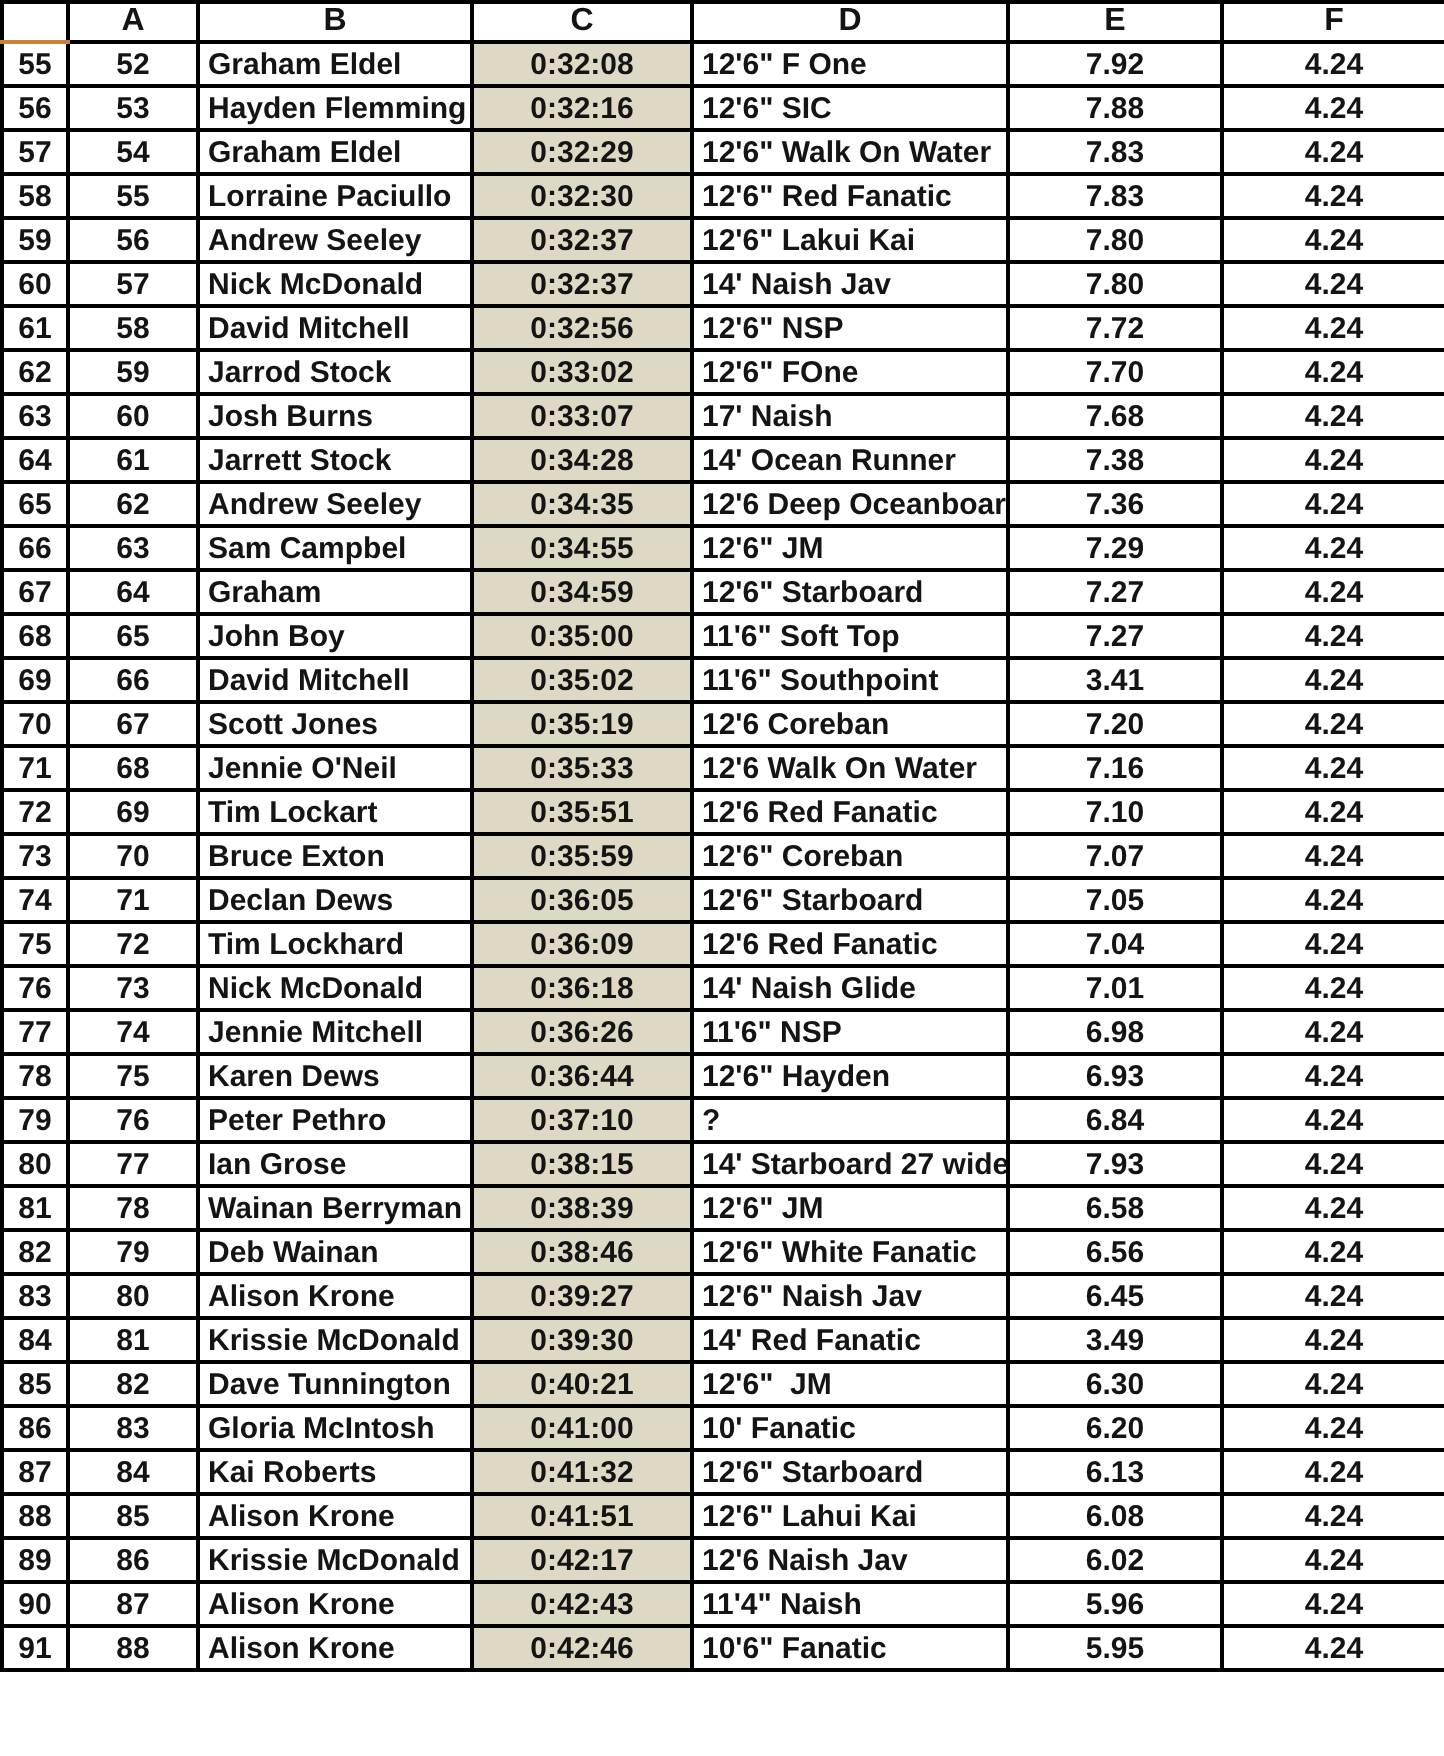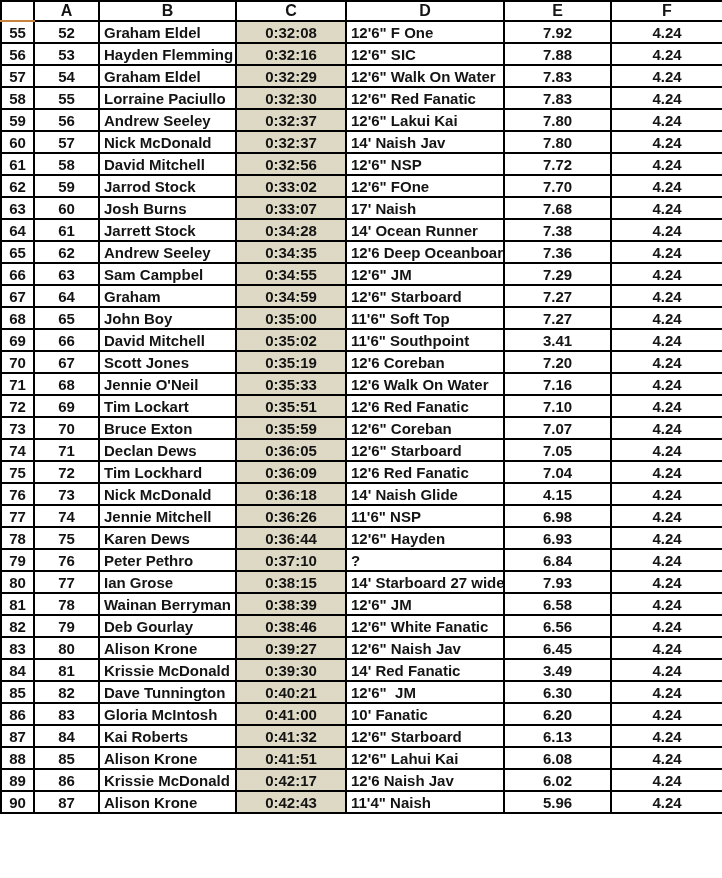--- a/index.html
+++ b/index.html
@@ -268,21 +268,21 @@
         <td class="col-d" data-name="cell-d">12'6 Red Fanatic</td>
         <td class="col-e" data-name="cell-e">7.04</td>
         <td class="col-f" data-name="cell-f">4.24</td>
       </tr>
       <tr data-name="sheet-row">
         <td class="col-n" data-name="row-number">76</td>
         <td class="col-a" data-name="cell-a">73</td>
         <td class="col-b" data-name="cell-b">Nick McDonald</td>
         <td class="col-c" data-name="cell-c">0:36:18</td>
         <td class="col-d" data-name="cell-d">14' Naish Glide</td>
-        <td class="col-e" data-name="cell-e">4.15</td>
+        <td class="col-e" data-name="cell-e">7.01</td>
         <td class="col-f" data-name="cell-f">4.24</td>
       </tr>
       <tr data-name="sheet-row">
         <td class="col-n" data-name="row-number">77</td>
         <td class="col-a" data-name="cell-a">74</td>
         <td class="col-b" data-name="cell-b">Jennie Mitchell</td>
         <td class="col-c" data-name="cell-c">0:36:26</td>
         <td class="col-d" data-name="cell-d">11'6" NSP</td>
         <td class="col-e" data-name="cell-e">6.98</td>
         <td class="col-f" data-name="cell-f">4.24</td>
@@ -319,21 +319,21 @@
         <td class="col-a" data-name="cell-a">78</td>
         <td class="col-b" data-name="cell-b">Wainan Berryman</td>
         <td class="col-c" data-name="cell-c">0:38:39</td>
         <td class="col-d" data-name="cell-d">12'6" JM</td>
         <td class="col-e" data-name="cell-e">6.58</td>
         <td class="col-f" data-name="cell-f">4.24</td>
       </tr>
       <tr data-name="sheet-row">
         <td class="col-n" data-name="row-number">82</td>
         <td class="col-a" data-name="cell-a">79</td>
-        <td class="col-b" data-name="cell-b">Deb Gourlay</td>
+        <td class="col-b" data-name="cell-b">Deb Wainan</td>
         <td class="col-c" data-name="cell-c">0:38:46</td>
         <td class="col-d" data-name="cell-d">12'6" White Fanatic</td>
         <td class="col-e" data-name="cell-e">6.56</td>
         <td class="col-f" data-name="cell-f">4.24</td>
       </tr>
       <tr data-name="sheet-row">
         <td class="col-n" data-name="row-number">83</td>
         <td class="col-a" data-name="cell-a">80</td>
         <td class="col-b" data-name="cell-b">Alison Krone</td>
         <td class="col-c" data-name="cell-c">0:39:27</td>
@@ -397,14 +397,23 @@
       </tr>
       <tr data-name="sheet-row">
         <td class="col-n" data-name="row-number">90</td>
         <td class="col-a" data-name="cell-a">87</td>
         <td class="col-b" data-name="cell-b">Alison Krone</td>
         <td class="col-c" data-name="cell-c">0:42:43</td>
         <td class="col-d" data-name="cell-d">11'4" Naish</td>
         <td class="col-e" data-name="cell-e">5.96</td>
         <td class="col-f" data-name="cell-f">4.24</td>
       </tr>
+      <tr data-name="sheet-row">
+        <td class="col-n" data-name="row-number">91</td>
+        <td class="col-a" data-name="cell-a">88</td>
+        <td class="col-b" data-name="cell-b">Alison Krone</td>
+        <td class="col-c" data-name="cell-c">0:42:46</td>
+        <td class="col-d" data-name="cell-d">10'6" Fanatic</td>
+        <td class="col-e" data-name="cell-e">5.95</td>
+        <td class="col-f" data-name="cell-f">4.24</td>
+      </tr>
     </tbody>
 </table>
 
 </body></html>

